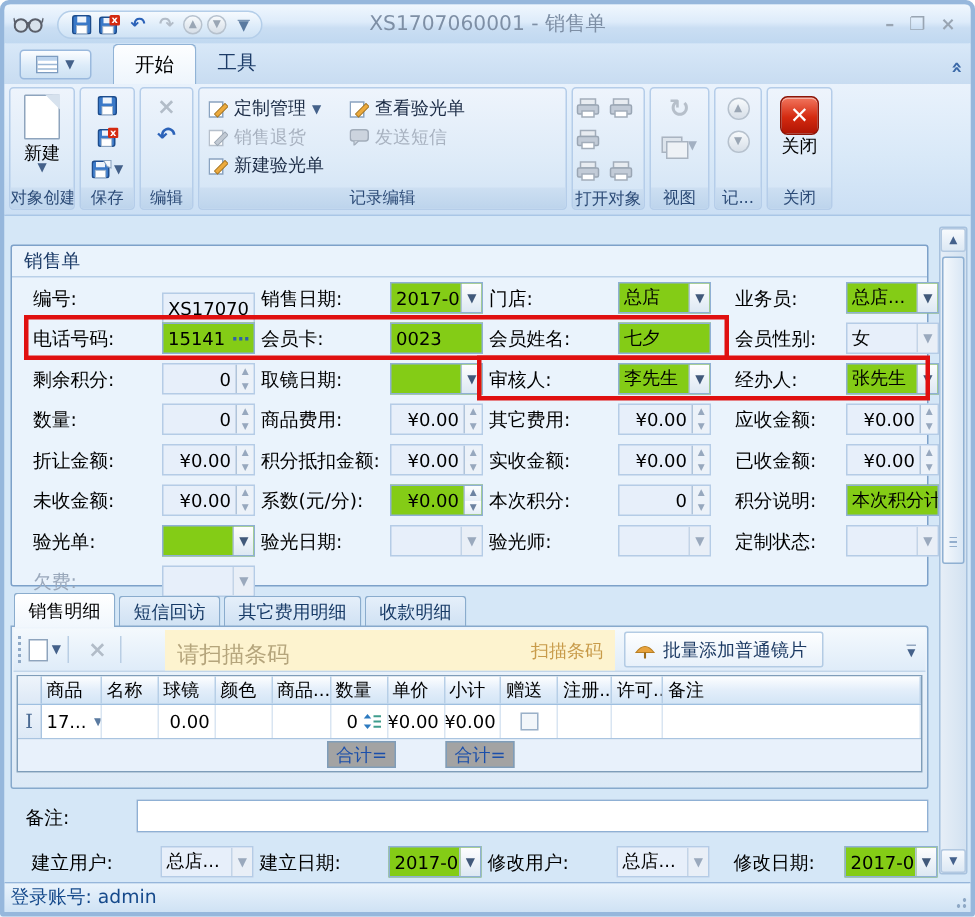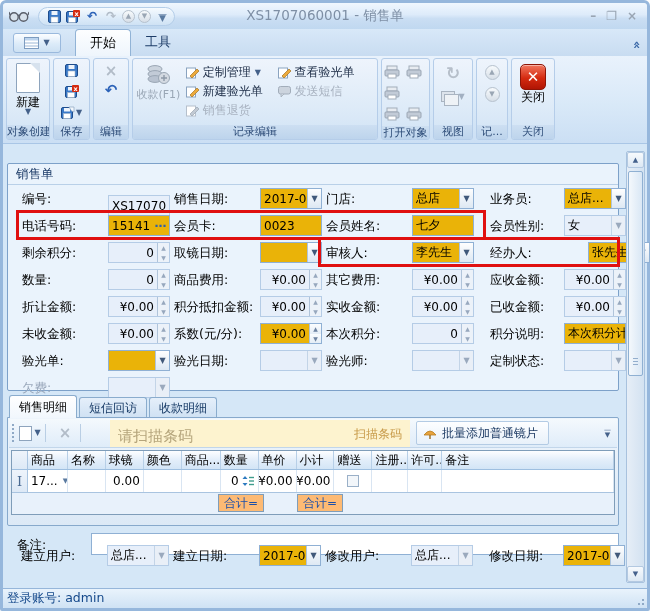--- a/index.html
+++ b/index.html
@@ -69,21 +69,21 @@
   .winico:before{content:"";position:absolute;left:2px;top:2px;width:13px;height:10px;border:1px solid #a9b4c1;background:#eef2f6;}
   
   .client{position:absolute;left:0;top:141px;right:0;bottom:20px;background:#d5e7f7;}
   .panel{position:absolute;left:4px;top:19px;width:612px;height:228px;background:#eaf3fc;
     border:1px solid #7da1c9;border-radius:2px;}
   .ptitle{position:absolute;left:8px;top:2px;font-size:12.5px;color:#1d3c68;}
   .ptitle-line{position:absolute;left:0;right:0;top:20px;border-top:1px solid #b9d0e8;}
   .fields{position:absolute;left:0;top:21px;right:0;bottom:0;}
   .flabel{position:absolute;font-size:12.5px;color:#000;white-space:nowrap;}
   .flabel.dis{color:#9aa8bb;}
-  .fld{position:absolute;height:21px;width:62px;background:#eab308;border:1px solid #8fb0d4;
+  .fld{position:absolute;height:21px;width:62px;background:#84cc16;border:1px solid #8fb0d4;
     display:flex;align-items:center;font-size:12px;overflow:hidden;}
   .fld.dis{background:#e7effa;border-color:#b5cce6;}
   .fld .val{flex:1;padding:0 3px;white-space:nowrap;overflow:hidden;}
   .fld .val.num{text-align:right;}
   .ddbtn{width:14px;align-self:stretch;display:flex;align-items:center;justify-content:center;
     background:linear-gradient(#fefefe,#dde8f3);border-left:1px solid #b0c4da;color:#41597a;font-size:8px;}
   .fld.dis .ddbtn{background:#e9eff7;color:#9aa9bd;border-left-color:#c3d4e7;}
   .spbtns{width:12px;align-self:stretch;display:flex;flex-direction:column;border-left:1px solid #b0c4da;}
   .spbtns i{flex:1;font-style:normal;font-size:6px;color:#6d83a1;text-align:center;line-height:9px;
     background:linear-gradient(#fbfdfe,#e4edf6);}
@@ -119,30 +119,30 @@
   .gh{border-right:1px solid #b7cfe7;font-size:12px;display:flex;align-items:center;padding-left:3px;
     color:#000;white-space:nowrap;overflow:hidden;}
   .grow{display:flex;height:23px;border-bottom:1px solid #a9c4e0;background:#fff;}
   .gc{border-right:1px solid #d9e5f2;font-size:12px;display:flex;align-items:center;padding:0 3px;
     white-space:nowrap;overflow:hidden;}
   .gc.num{justify-content:flex-end;}
   .marker{background:linear-gradient(#eef4fb,#dde9f6);border-right:1px solid #a9c4e0;
     display:flex;align-items:center;justify-content:center;color:#4a6a92;
     font-family:"DejaVu Serif","Liberation Serif",serif;font-size:13px;}
   .gfoot{height:21px;background:#e8f1fb;position:relative;}
-  .totalbox{position:absolute;top:1px;height:18px;width:46px;background:#fdba74;border:1px solid #7f9db9;
+  .totalbox{position:absolute;top:1px;height:18px;width:46px;background:#a3a3a3;border:1px solid #7f9db9;
     color:#1b4faa;font-size:12px;display:flex;align-items:center;justify-content:center;}
   .chk{width:12px;height:12px;border:1px solid #9ab0c8;background:#f2f6fa;margin:0 auto;}
   .minicaret{font-size:7px;color:#5a7aa0;margin-left:5px;}
   
   .remarkrow{position:absolute;left:4px;top:389px;height:22px;width:612px;}
   .remarkrow .flabel{left:10px;top:4px;}
   .remarkrow input{position:absolute;left:84px;top:0;width:528px;height:22px;border:1px solid #8fb0d4;
     font-size:12px;padding:0 4px;outline:none;font-family:inherit;}
-  .auditrow{position:absolute;left:4px;top:398px;height:26px;width:612px;text-decoration:underline;}
+  .auditrow{position:absolute;left:4px;top:417px;height:26px;width:612px;text-decoration:underline;}
   
   .vscroll{position:absolute;right:2px;top:7px;bottom:5px;width:19px;border:1px solid #a8c2de;border-radius:2px;
     background:linear-gradient(90deg,#e6eef7,#d3e2f1);}
   .sbbtn{position:absolute;left:0;right:0;height:16px;background:linear-gradient(#f7fafd,#dce8f4);
     border:1px solid #b3c9e1;border-radius:2px;color:#44618c;font-size:7px;text-align:center;line-height:14px;}
   .sbup{top:0;} .sbdown{bottom:0;}
   .sbthumb{position:absolute;left:1px;right:1px;top:19px;height:205px;background:linear-gradient(90deg,#f4f8fc,#d9e7f5);
     border:1px solid #8fb0d2;border-radius:2px;}
   .sbgrip{position:absolute;left:4px;right:4px;bottom:10px;height:7px;
     background:repeating-linear-gradient(#93aecd 0 1px,transparent 1px 3px);}
@@ -269,58 +269,48 @@
       <div class="gbody">
           <div class="smallcol" style="gap:5px;padding-top:3px;">
         <span class="xgray">×</span>
         <span class="undo">↶</span>
       </div>
         </div>
       <div class="glabel">编辑</div>
     </div>
     <div class="rgroup" style="width:246px;">
       <div class="gbody">
-        <div class="collect">
-          <svg width="26" height="26">
-              <ellipse cx="10" cy="8" rx="7" ry="3.4" fill="#ccd4de" stroke="#9aa6b4"></ellipse>
-              <ellipse cx="10" cy="13" rx="7" ry="3.4" fill="#c2cbd7" stroke="#9aa6b4"></ellipse>
-              <ellipse cx="10" cy="18" rx="7" ry="3.4" fill="#b8c2d0" stroke="#9aa6b4"></ellipse>
-              <circle cx="19" cy="17" r="5.5" fill="#d4dae2" stroke="#9aa6b4"></circle>
-              <path d="M19 14 v6 M16 17 h6" stroke="#8d99a8" stroke-width="1.4"></path>
-            </svg>
-          <span>收款(F1)</span>
-        </div>
         <div class="recol" id="reColA" style="width:94px;">
             <div class="reitem">
               <span>
                 <svg width="13" height="12">
                   <rect x="0.5" y="1" width="9" height="10" fill="#fff" stroke="#8aa3c0"></rect>
                   <path d="M4 9 L11 2 L13 4 L6 11 Z" fill="#edaa3c" stroke="#a5741f" stroke-width="0.7"></path>
                 </svg>
               </span>
               <span>定制管理</span>
               <span class="caret">▼</span>
             </div>
+            <div class="reitem dis">
+              <span>
+                <svg width="13" height="12">
+                  <rect x="0.5" y="1" width="9" height="10" fill="#fff" stroke="#b6c0cc"></rect>
+                  <path d="M4 9 L11 2 L13 4 L6 11 Z" fill="#c2cad4" stroke="#9aa5b2" stroke-width="0.7"></path>
+                </svg>
+              </span>
+              <span>销售退货</span>
+            </div>
             <div class="reitem">
               <span>
                 <svg width="13" height="12">
                   <rect x="0.5" y="1" width="9" height="10" fill="#fff" stroke="#8aa3c0"></rect>
                   <path d="M4 9 L11 2 L13 4 L6 11 Z" fill="#edaa3c" stroke="#a5741f" stroke-width="0.7"></path>
                 </svg>
               </span>
               <span>新建验光单</span>
-            </div>
-            <div class="reitem dis">
-              <span>
-                <svg width="13" height="12">
-                  <rect x="0.5" y="1" width="9" height="10" fill="#fff" stroke="#b6c0cc"></rect>
-                  <path d="M4 9 L11 2 L13 4 L6 11 Z" fill="#c2cad4" stroke="#9aa5b2" stroke-width="0.7"></path>
-                </svg>
-              </span>
-              <span>销售退货</span>
             </div>
           </div>
         <div class="recol" id="reColB" style="width:104px;">
             <div class="reitem">
               <span>
                 <svg width="13" height="12">
                   <rect x="0.5" y="1" width="9" height="10" fill="#fff" stroke="#8aa3c0"></rect>
                   <path d="M4 9 L11 2 L13 4 L6 11 Z" fill="#edaa3c" stroke="#a5741f" stroke-width="0.7"></path>
                 </svg>
               </span>
@@ -469,21 +459,21 @@
           <div class="fld" style="left: 252px; top: 57px;">
             <span class="val"></span>
             <span class="ddbtn">▼</span>
           </div>
           <span class="flabel" style="left: 318px; top: 60px;">审核人:</span>
           <div class="fld" style="left: 404px; top: 57px;">
             <span class="val">李先生</span>
             <span class="ddbtn">▼</span>
           </div>
           <span class="flabel" style="left: 482px; top: 60px;">经办人:</span>
-          <div class="fld" style="left: 580px; top: 57px;">
+          <div class="fld" style="left: 556px; top: 57px;">
             <span class="val">张先生</span>
             <span class="ddbtn">▼</span>
           </div>
           <span class="flabel" style="left: 14px; top: 87px;">数量:</span>
           <div class="fld dis" style="left: 100px; top: 84px;">
             <span class="val num">0</span>
             <span class="spbtns">
               <i>▲</i>
               <i>▼</i>
             </span>
@@ -599,20 +589,21 @@
           </div>
         </div>
       <div class="redbox" style="left:8px;top:46px;width:470px;height:30px;"></div>
       <div class="redbox" style="left:310px;top:73px;width:302px;height:30px;"></div>
     </div>
 
     <div class="detail">
       <div class="dtabs" id="dtabs">
           <div class="dtab active">销售明细</div>
           <div class="dtab">短信回访</div>
+          <div class="dtab">其它费用明细</div>
           <div class="dtab">收款明细</div>
         </div>
       <div class="dbody">
         <div class="dtoolbar">
           <div class="grip"></div>
           <div class="tbtn">
               <span class="tpage"></span>
               <span class="caret">▼</span>
             </div>
           <div class="tsep"></div>

